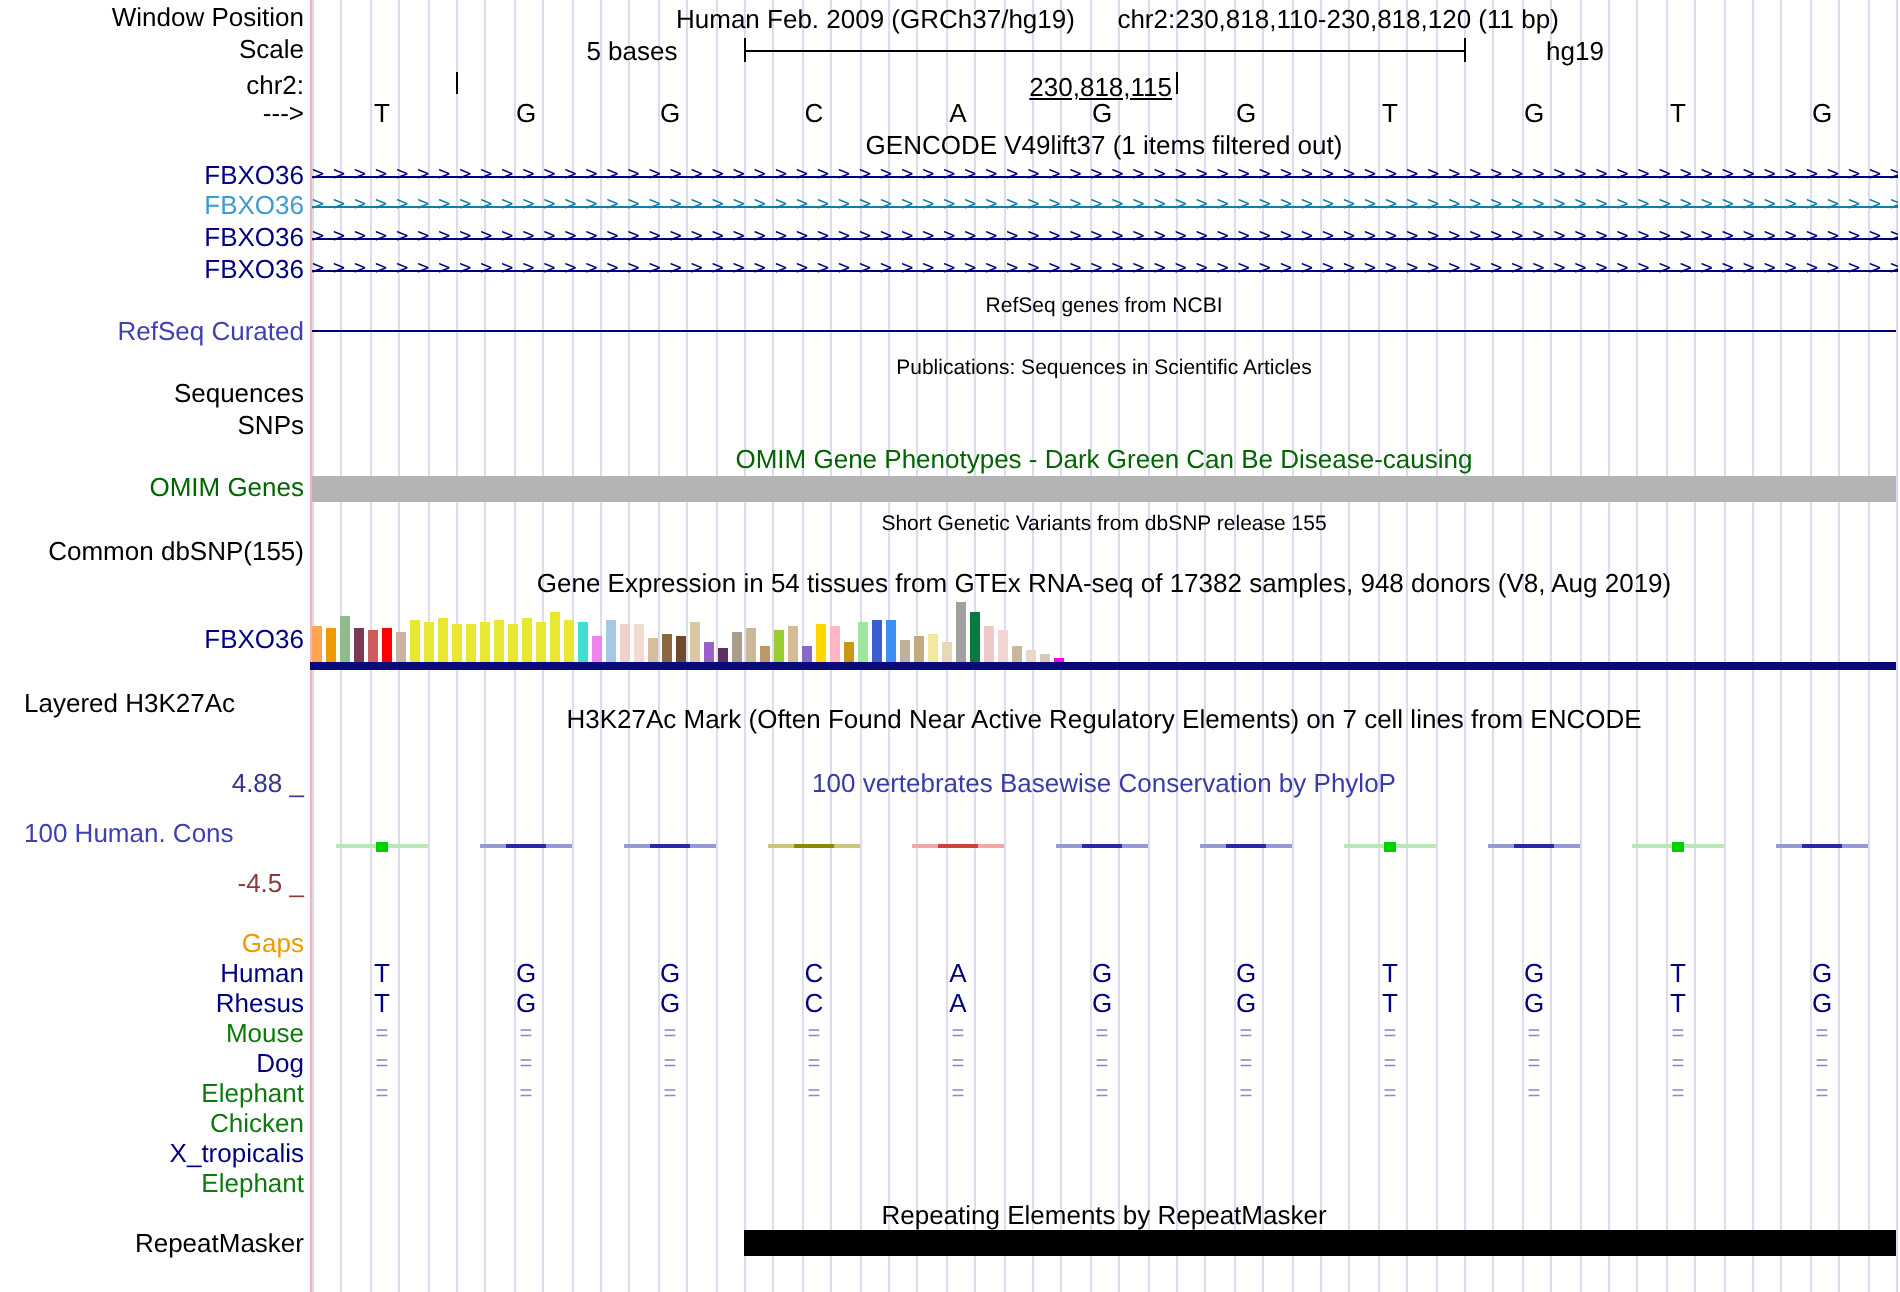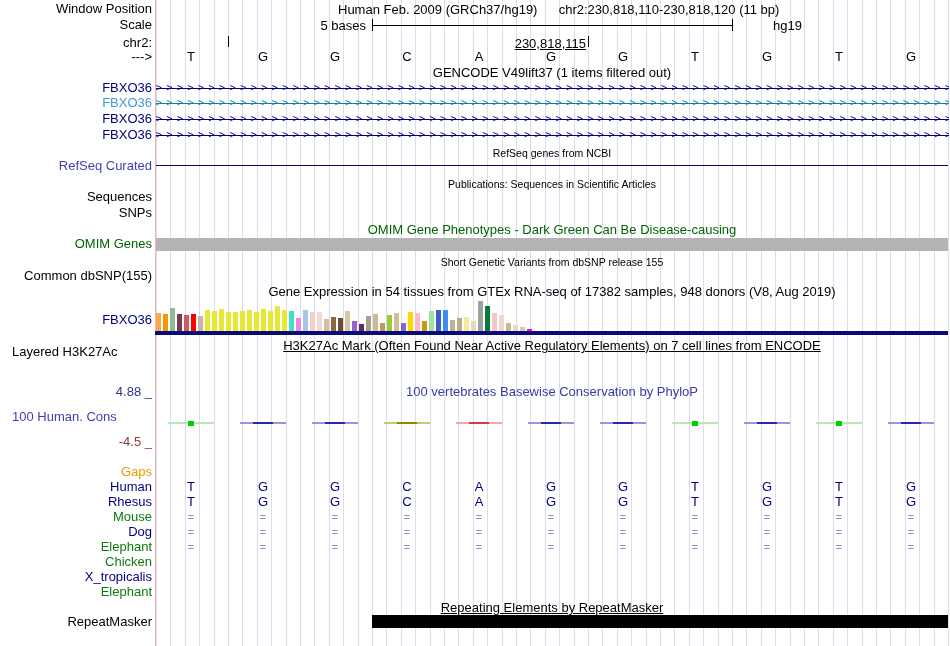--- a/index.html
+++ b/index.html
@@ -87,21 +87,21 @@
   <div class="edge" style="left:155px;"></div>
 
   <div class="lbl" style="top:2px;">Window Position</div>
   <div class="abs" style="top:2px;left:338px;white-space:nowrap;">
     <span>Human Feb. 2009 (GRCh37/hg19)</span>
     <span style="display:inline-block;width:14px;"></span>
     <span>chr2:230,818,110-230,818,120 (11 bp)</span>
   </div>
 
   <div class="lbl" style="top:18px;">Scale</div>
-  <div class="abs" style="top:18px;left:266px;width:100px;text-align:right;">5 bases</div>
+  <div class="abs" style="top:18px;left:266px;width:100px;text-align:center;">5 bases</div>
   <div class="hline" style="top:25px;left:372px;width:361px;"></div>
   <div class="tick" style="top:19px;left:372px;height:12px;"></div>
   <div class="tick" style="top:19px;left:732px;height:12px;"></div>
   <div class="abs" style="top:18px;left:737px;margin-left:36px;">hg19</div>
 
   <div class="lbl" style="top:36px;">chr2:</div>
   <div class="abs" style="top:36px;left:486px;width:100px;text-align:right;text-decoration:underline;">230,818,115</div>
   <div class="tick" style="top:36px;left:588px;height:11px;"></div>
   <div class="tick" style="top:36px;left:228px;height:11px;"></div>
 
@@ -200,21 +200,21 @@
       <div class="bar" style="left: 485px; width: 5px; top: 306px; height: 25px; background: rgb(10, 122, 60);"></div>
       <div class="bar" style="left: 492px; width: 5px; top: 313px; height: 18px; background: rgb(239, 200, 200);"></div>
       <div class="bar" style="left: 499px; width: 5px; top: 315px; height: 16px; background: rgb(240, 213, 208);"></div>
       <div class="bar" style="left: 506px; width: 5px; top: 323px; height: 8px; background: rgb(201, 184, 155);"></div>
       <div class="bar" style="left: 513px; width: 5px; top: 325px; height: 6px; background: rgb(232, 216, 200);"></div>
       <div class="bar" style="left: 520px; width: 5px; top: 327px; height: 4px; background: rgb(216, 200, 184);"></div>
       <div class="bar" style="left: 527px; width: 5px; top: 329px; height: 2px; background: rgb(255, 0, 230);"></div>
     </div>
   <div class="abs" id="gtex-baseline" style="top: 331px; left: 155px; width: 793px; height: 4px; background: rgb(10, 10, 120);"></div>
 
-  <div class="title" style="top:339px;text-decoration:underline;">H3K27Ac Mark (Often Found Near Active Regulatory Elements) on 7 cell lines from ENCODE</div>
+  <div class="title" style="top:353px;">H3K27Ac Mark (Often Found Near Active Regulatory Elements) on 7 cell lines from ENCODE</div>
   <div class="lbl-left" style="top:345px;">Layered H3K27Ac</div>
 
   <div class="lbl" id="phylop-max" style="top: 385px; color: rgb(52, 52, 140);">4.88 _</div>
   <div class="title" id="phylop-title" style="top: 385px; color: rgb(58, 58, 168);">100 vertebrates Basewise Conservation by PhyloP</div>
   <div class="lbl-left" id="phylop-label" style="top: 410px; color: rgb(64, 64, 180);">100 Human. Cons</div>
   <div id="phylop-track">
       <div class="cons-seg" style="left: 168px; top: 422px; width: 46px; background: rgb(184, 232, 184);">
         <div class="cons-core" style="left: 20px; top: -1.5px; width: 6px; height: 5px; background: rgb(0, 208, 0);"></div>
       </div>
       <div class="cons-seg" style="left: 240px; top: 422px; width: 46px; background: rgb(152, 152, 216);">
@@ -310,17 +310,17 @@
       <span style="left: 587px; top: 540px; position: absolute; width: 72px; text-align: center; height: 14px; line-height: 14px; color: rgb(138, 138, 200); font-size: 11px;">=</span>
       <span style="left: 659px; top: 540px; position: absolute; width: 72px; text-align: center; height: 14px; line-height: 14px; color: rgb(138, 138, 200); font-size: 11px;">=</span>
       <span style="left: 731px; top: 540px; position: absolute; width: 72px; text-align: center; height: 14px; line-height: 14px; color: rgb(138, 138, 200); font-size: 11px;">=</span>
       <span style="left: 803px; top: 540px; position: absolute; width: 72px; text-align: center; height: 14px; line-height: 14px; color: rgb(138, 138, 200); font-size: 11px;">=</span>
       <span style="left: 875px; top: 540px; position: absolute; width: 72px; text-align: center; height: 14px; line-height: 14px; color: rgb(138, 138, 200); font-size: 11px;">=</span>
       <div class="lbl" style="top: 555px; color: rgb(14, 122, 14);">Chicken</div>
       <div class="lbl" style="top: 570px; color: rgb(0, 0, 128);">X_tropicalis</div>
       <div class="lbl" style="top: 585px; color: rgb(14, 122, 14);">Elephant</div>
     </div>
 
-  <div class="title" style="top:601px;text-decoration:underline;">Repeating Elements by RepeatMasker</div>
+  <div class="title" style="top:601px;">Repeating Elements by RepeatMasker</div>
   <div class="lbl" style="top:615px;">RepeatMasker</div>
   <div class="abs" id="repeat-bar" style="top: 615px; left: 372px; width: 576px; height: 13px; background: rgb(0, 0, 0);"></div>
 
 </div>
 
 </body></html>

